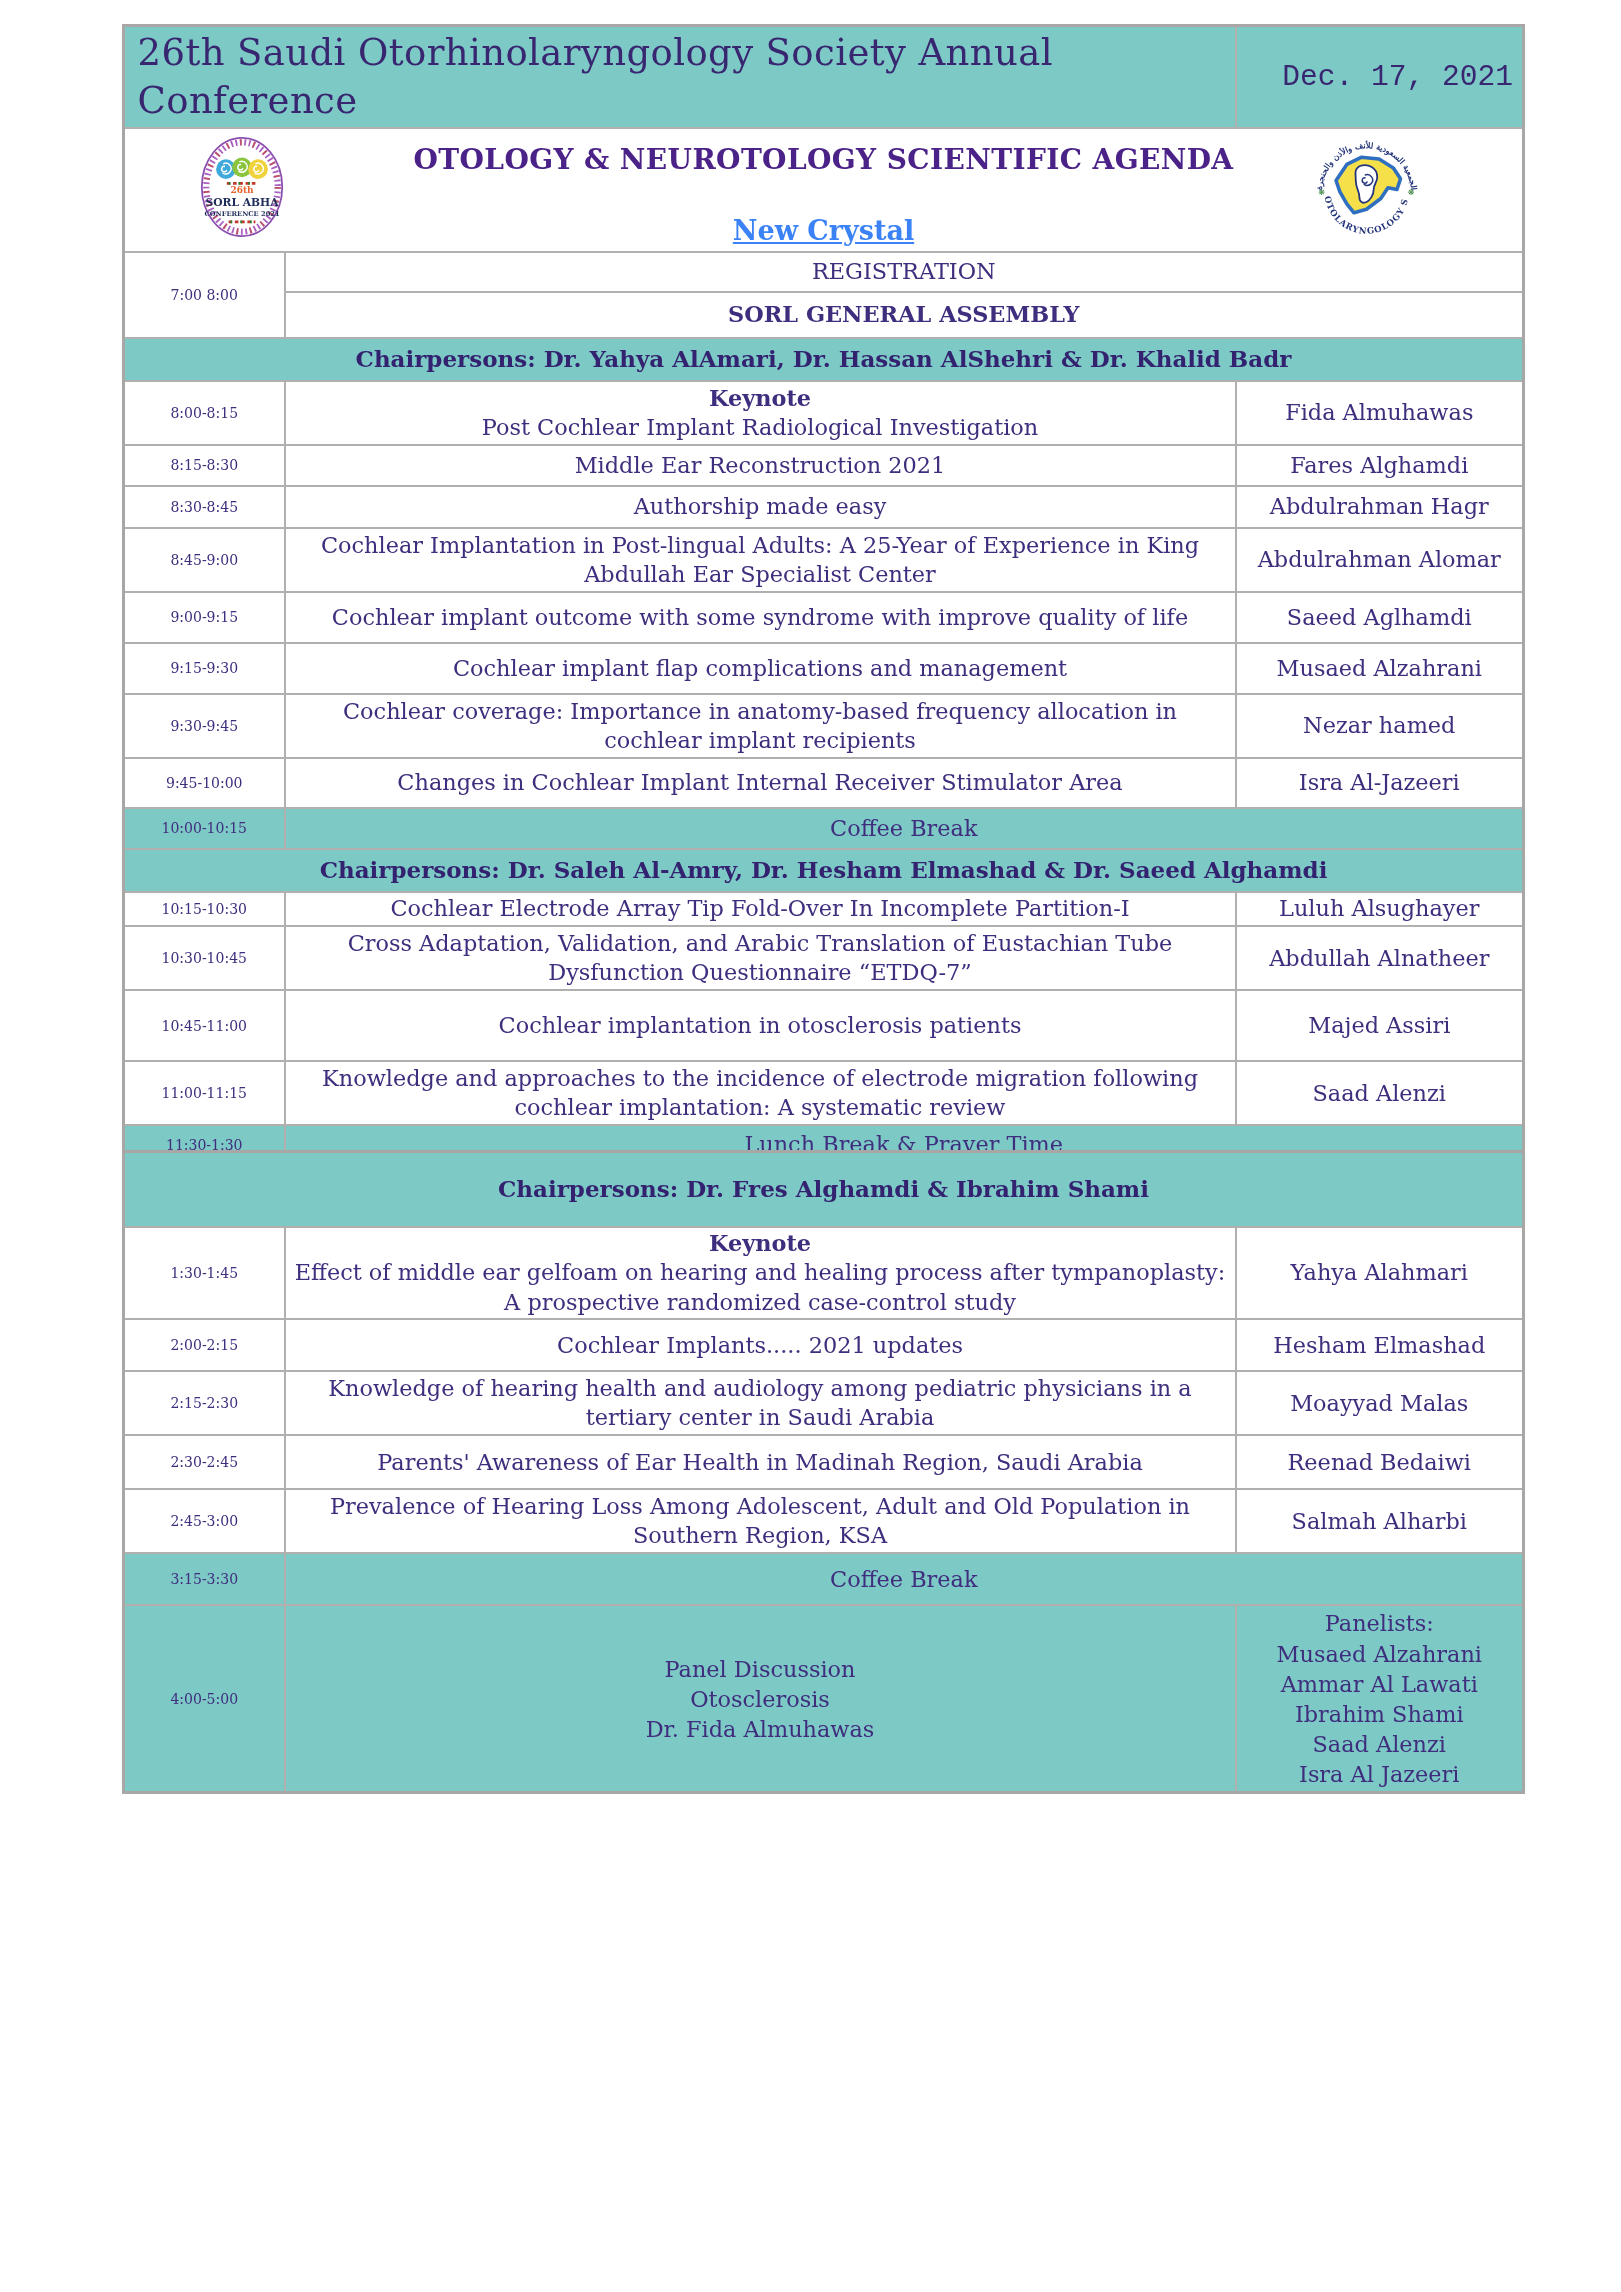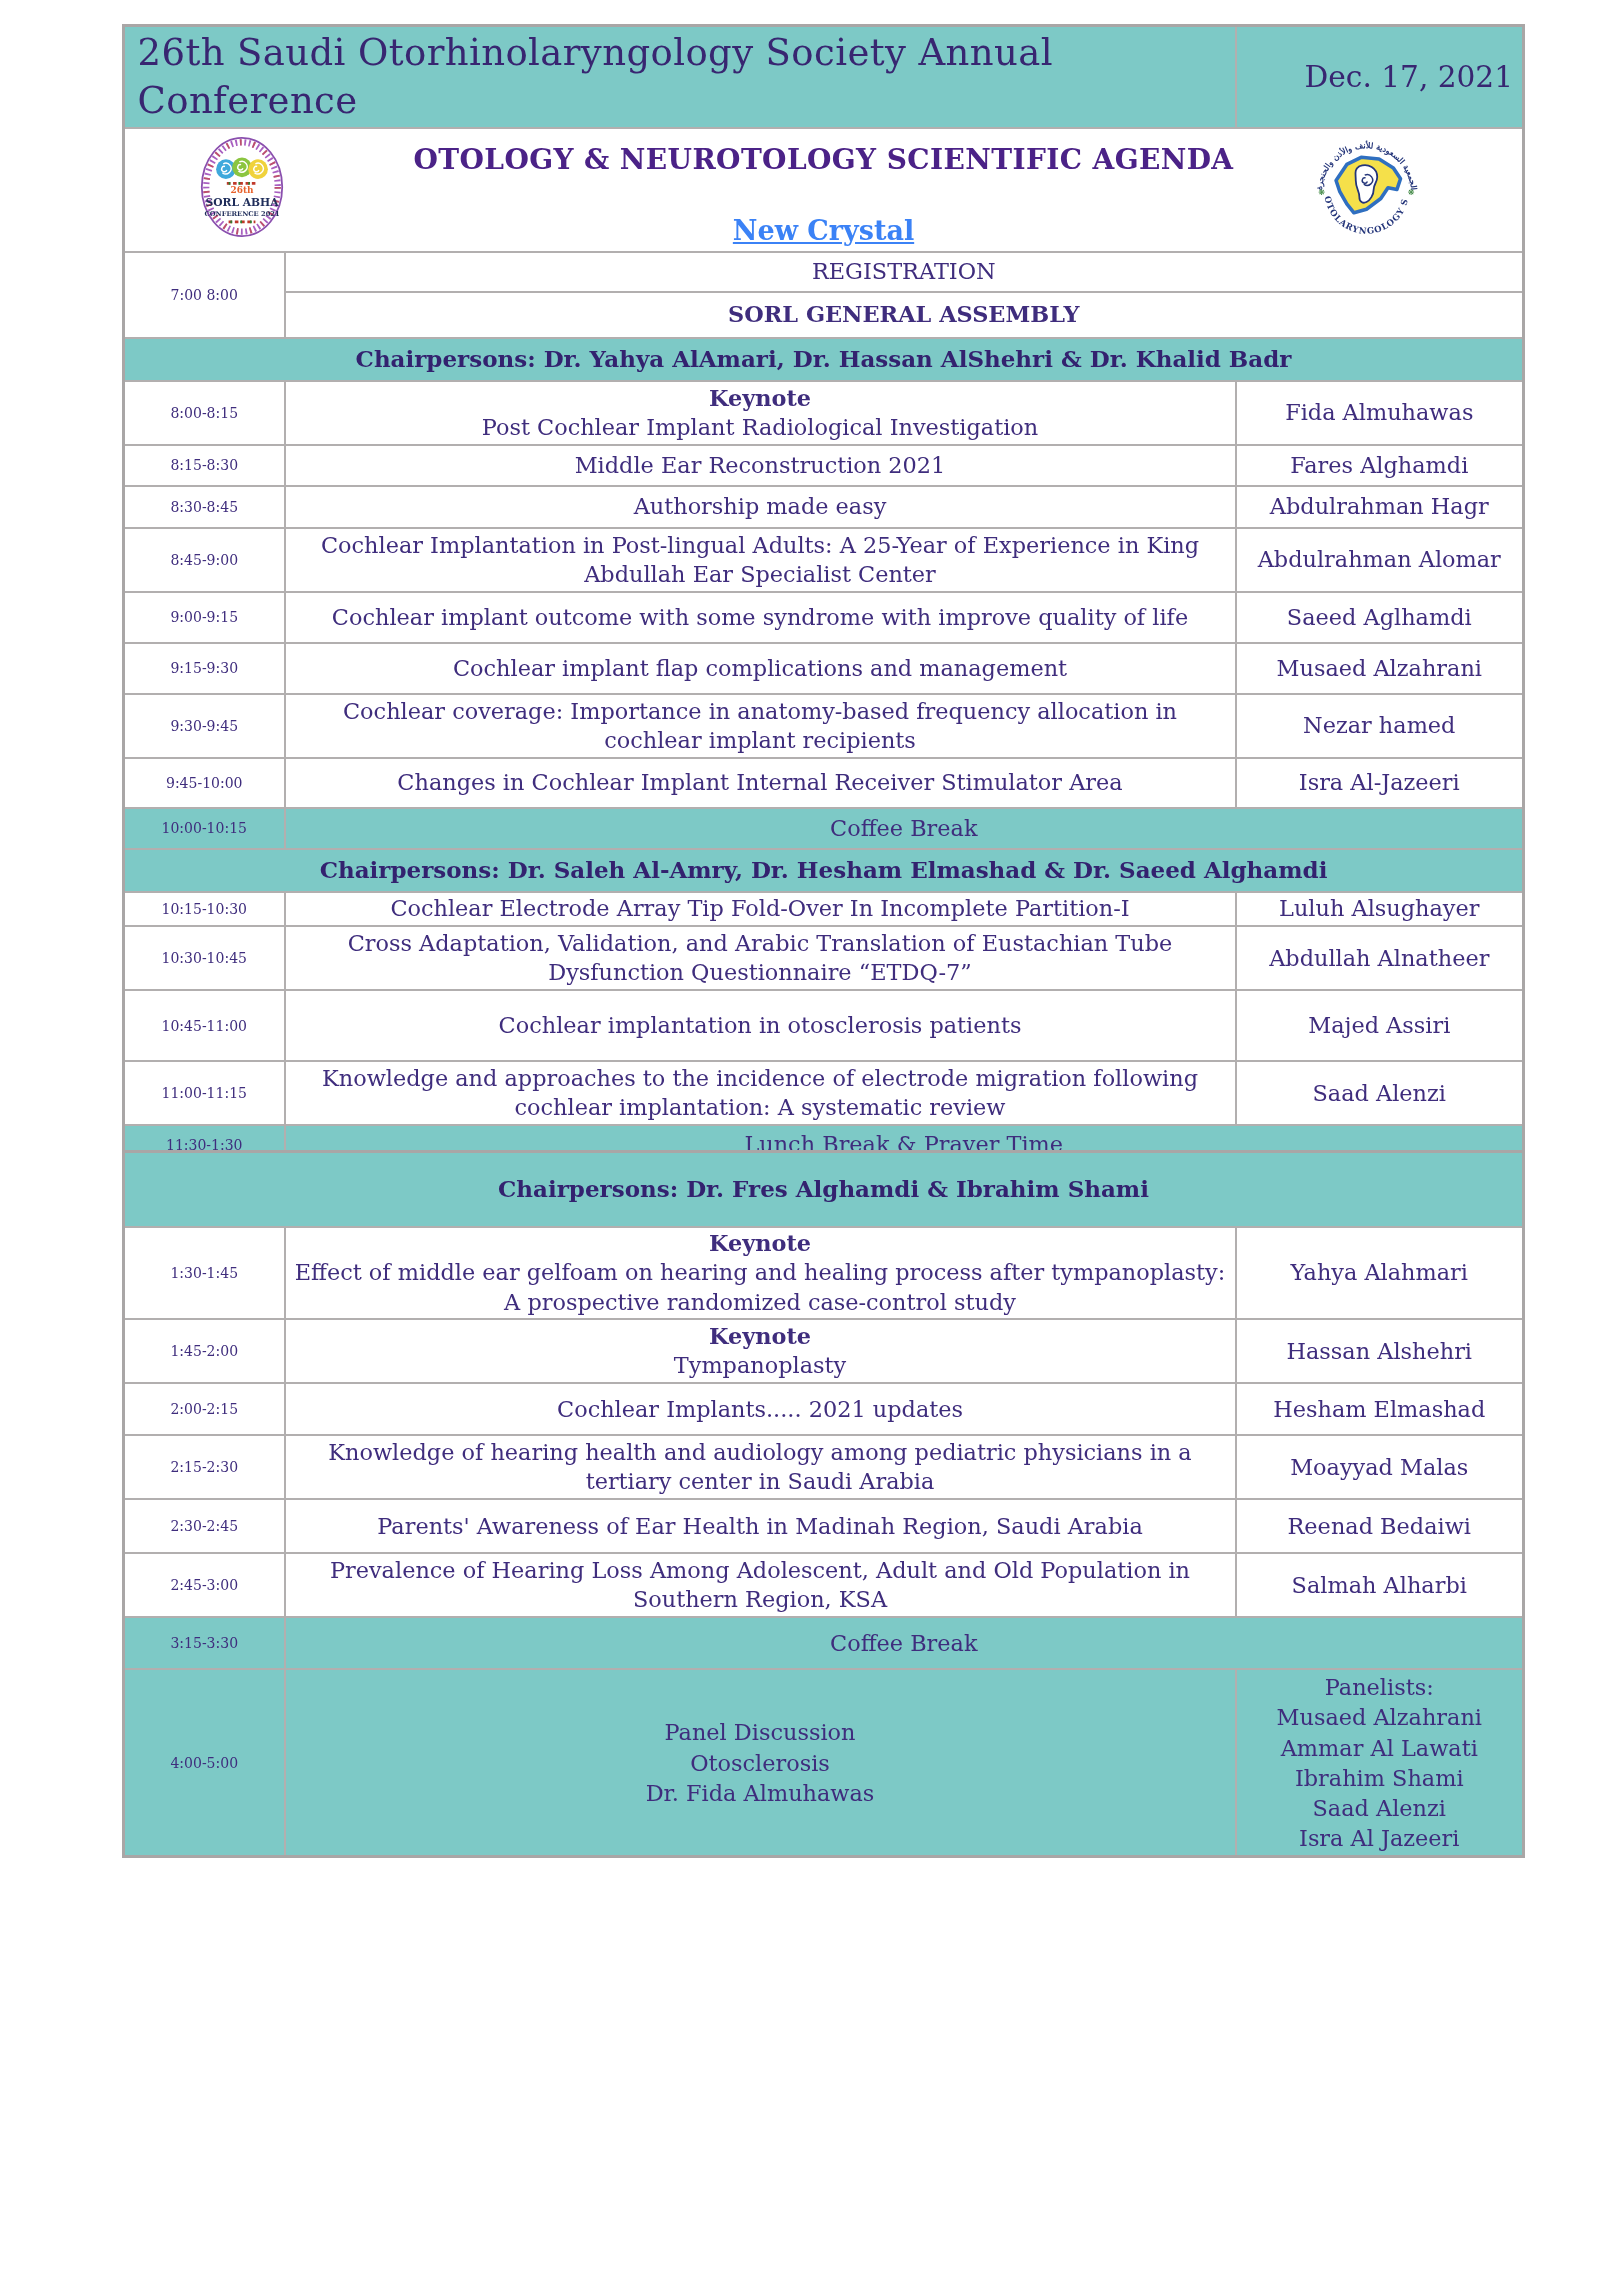--- a/index.html
+++ b/index.html
@@ -28,21 +28,21 @@
   }
   td.teal{background:#7dc9c6;}
   .bold{font-weight:bold;}
   .chair{font-weight:bold;color:#33226f;font-size:23px;}
   .band-title{
     text-align:left;padding-left:12.5px;
     font-size:37px;color:#382671;letter-spacing:0.4px;
   }
   .band-date{
     text-align:right;padding-right:9px;
-    font-size:29.6px;color:#382671;
+    font-size:29.6px;color:#382671;font-family:Liberation Mono, monospace;
   }
   .logo-cell{position:relative;padding:0;}
   .agenda-heading{
     margin-top:10.7px;text-align:center;
     font-weight:bold;font-size:28px;color:#4b2287;letter-spacing:0.4px;
   }
   .venue{
     margin-top:34px;
     font-weight:bold;font-size:27px;color:#3b82f6;
     text-decoration:underline;
@@ -223,28 +223,20 @@
     </tr>
 
     <tr style="height:85px">
       <td class="time-cell">1:30-1:45</td>
       <td>
         <div class="keynote-line">Keynote</div>
         <div>Effect of middle ear gelfoam on hearing and healing process after tympanoplasty: A prospective randomized case-control study</div>
       </td>
       <td class="speaker-cell">Yahya Alahmari</td>
     </tr>
-    <tr style="height:55px">
-      <td class="time-cell">1:45-2:00</td>
-      <td>
-        <div class="keynote-line">Keynote</div>
-        <div>Tympanoplasty</div>
-      </td>
-      <td class="speaker-cell">Hassan Alshehri</td>
-    </tr>
     <tr style="height:52px">
       <td class="time-cell">2:00-2:15</td>
       <td>Cochlear Implants..... 2021 updates</td>
       <td class="speaker-cell">Hesham Elmashad</td>
     </tr>
     <tr style="height:64px">
       <td class="time-cell">2:15-2:30</td>
       <td>Knowledge of hearing health and audiology among pediatric physicians in a tertiary center in Saudi Arabia</td>
       <td class="speaker-cell">Moayyad Malas</td>
     </tr>

